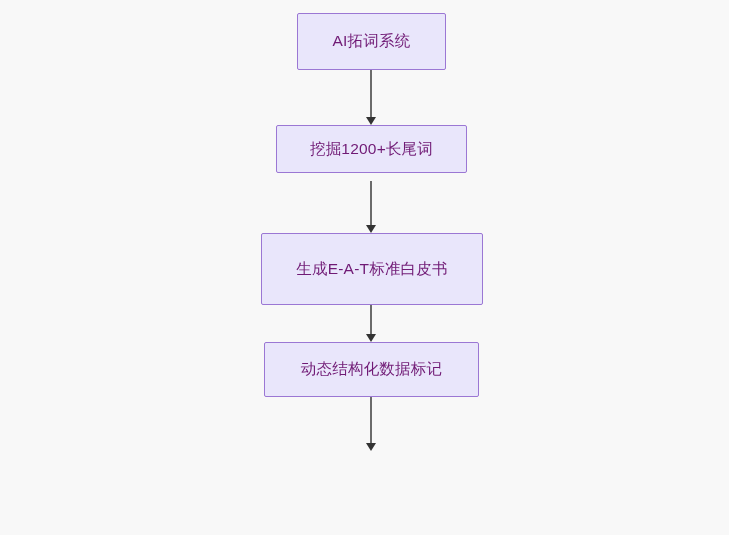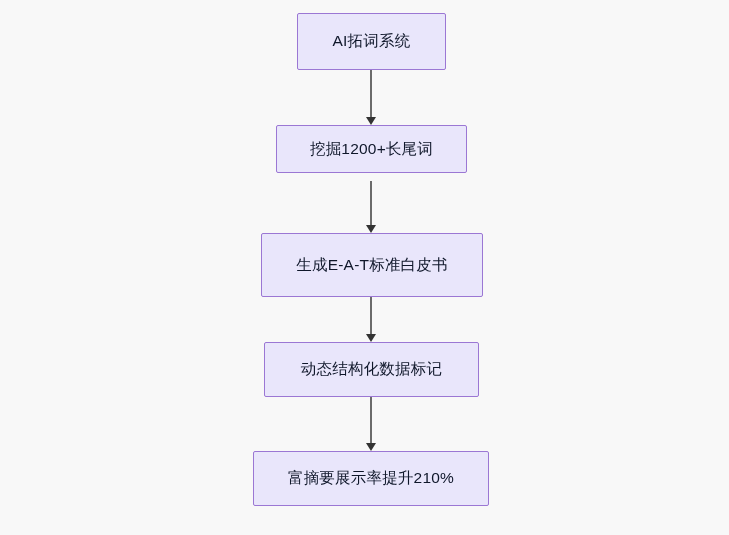--- a/index.html
+++ b/index.html
@@ -20,21 +20,21 @@
   }
   .node {
     position: absolute;
     box-sizing: border-box;
     background: #e9e6fb;
     border: 1.6px solid #9b77d4;
     border-radius: 2px;
     display: flex;
     align-items: center;
     justify-content: center;
-    color: #0f172a;
+    color: #701a75;
     font-size: 15.5px;
     letter-spacing: 0.2px;
     line-height: 1.2;
     white-space: nowrap;
   }
   .node-label {
     display: block;
   }
   .edge {
     position: absolute;
@@ -84,25 +84,22 @@
   </div>
 
   <div class="node" style="left:297px; top:13px; width:149px; height:57px;">
     <span class="node-label">AI拓词系统</span>
   </div>
 
   <div class="node" style="left:276px; top:125px; width:191px; height:48px;">
     <span class="node-label">挖掘1200+长尾词</span>
   </div>
 
-  <div class="node" style="left:261px; top:233px; width:222px; height:64px;">
+  <div class="node" style="left:261px; top:233px; width:222px; height:72px;">
     <span class="node-label">生成E-A-T标准白皮书</span>
   </div>
 
   <div class="node" style="left:264px; top:342px; width:215px; height:55px;">
     <span class="node-label">动态结构化数据标记</span>
   </div>
 
-  <div class="node" style="left:253px; top:451px; width:236px; height:55px;">
-    <span class="node-label">富摘要展示率提升210%</span>
-  </div>
 
 </div>
 
 </body></html>

